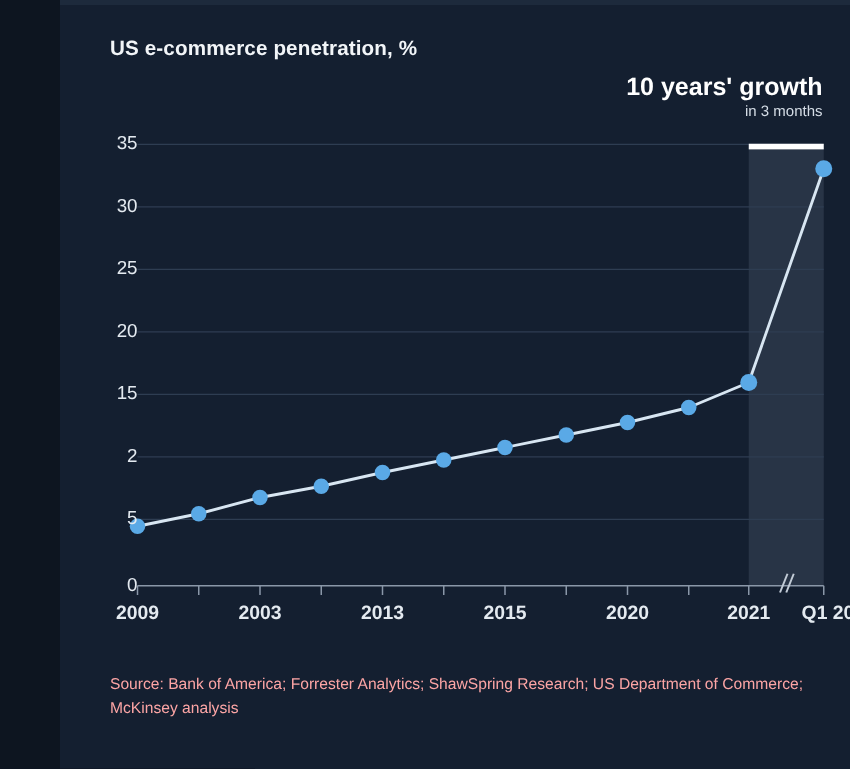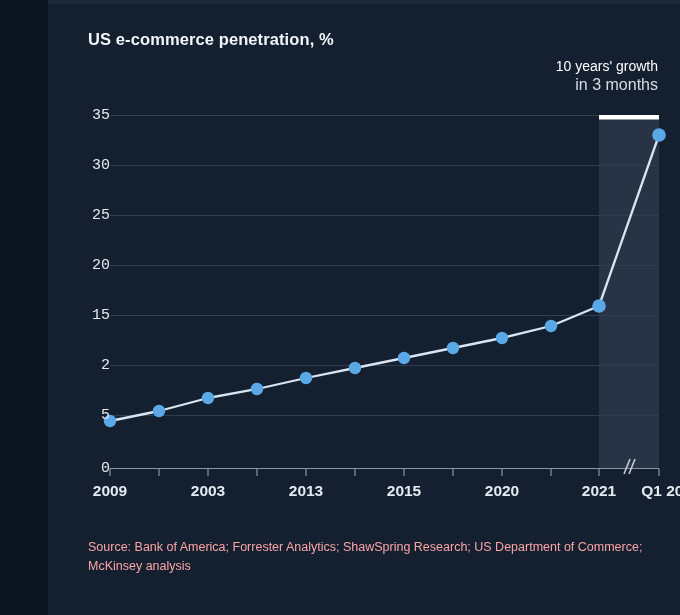--- a/index.html
+++ b/index.html
@@ -43,27 +43,27 @@
 
   
   #annotation {
     position: absolute;
     right: 70px;
     top: 58px;
     text-align: right;
     line-height: 1.22;
   }
   #annotation-line1 {
-    font-size: 14px;
-    font-weight: normal;
+    font-size: 20px;
+    font-weight: bold;
     color: #ffffff;
     white-space: nowrap;
   }
   #annotation-line2 {
-    font-size: 16px;
+    font-size: 12px;
     font-weight: normal;
     color: #d5dde6;
     white-space: nowrap;
   }
 
   
   #plot-area {
     position: absolute;
     left: 0;
     top: 0;
@@ -79,21 +79,20 @@
     color: #e4eaf0;
     transform: translateY(-50%);
     white-space: nowrap;
   }
   #y-axis-labels {
     position: absolute;
     left: 28px;
     top: 0;
     width: 34px;
     height: 576px;
-    font-family: Liberation Mono, monospace;
   }
   .axis-label-x {
     position: absolute;
     font-size: 15.5px;
     color: #e4eaf0;
     transform: translateX(-50%);
     white-space: nowrap;
     top: 482px;
   }
   #x-axis-labels {

